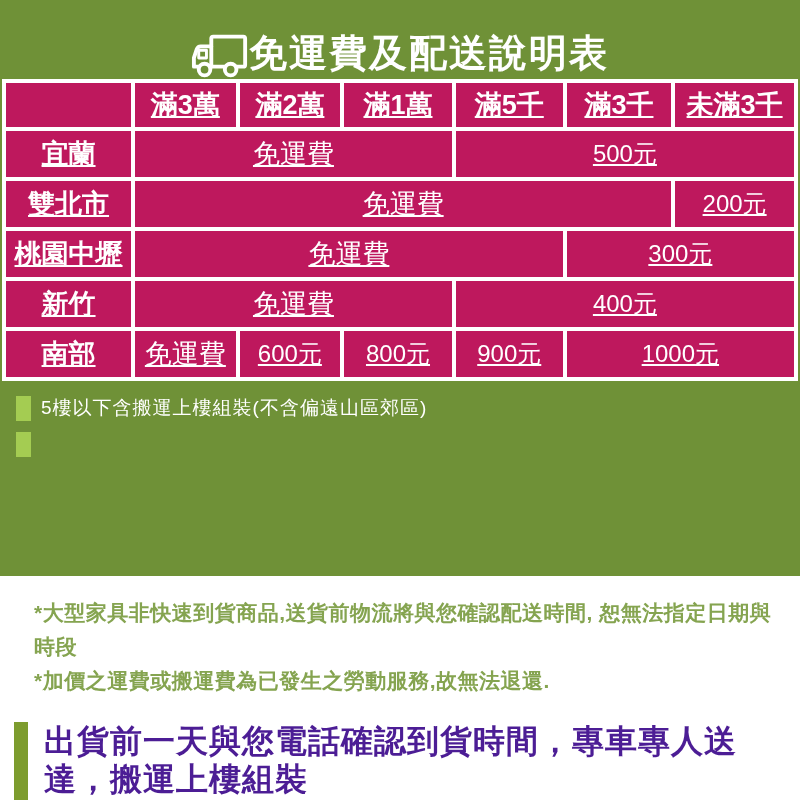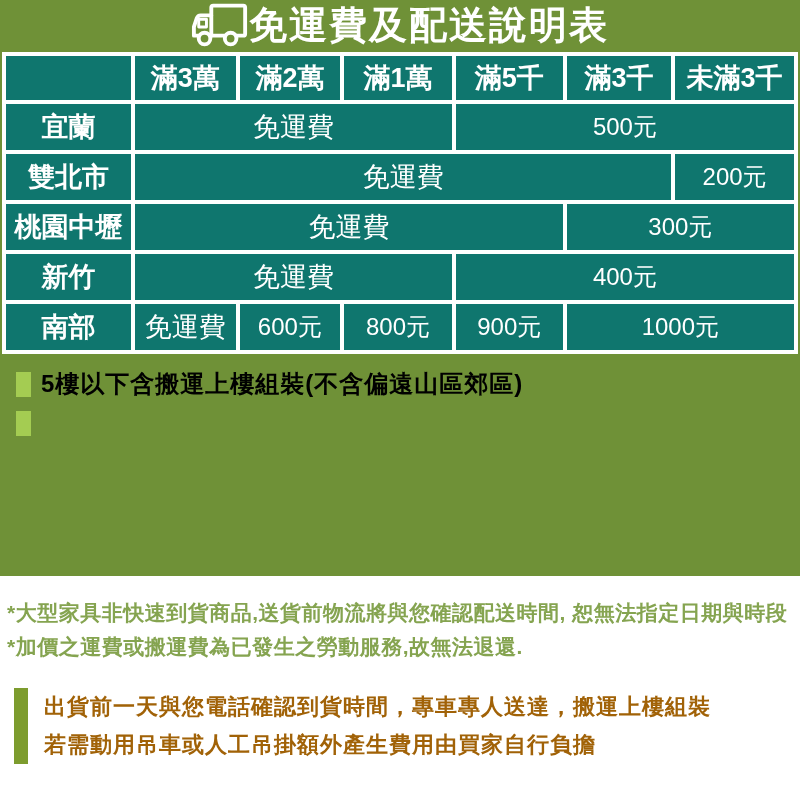--- a/index.html
+++ b/index.html
@@ -17,52 +17,53 @@
 
   
   .green-panel {
     width: 800px;
     height: 576px;
     background: #6f9137;
   }
 
   
   .title-bar {
-    height: 52px;
+    height: 79px;
     display: flex;
-    align-items: flex-start;
+    align-items: flex-end;
     justify-content: center;
     gap: 0;
   }
   .title-bar .truck { width: 58px; height: 46px; margin-top: 2px; }
   .title-text {
     color: #ffffff;
     font-size: 38px;
     font-weight: bold;
     letter-spacing: 2px;
   }
 
   
   table.fee-table {
     width: 796px;
     margin-left: 2px;
     border-collapse: collapse;
     table-layout: fixed;
   }
   .fee-table th, .fee-table td {
     border: 4px solid #ffffff;
-    background: #0f766e;
+    background: #be185d;
     color: #ffffff;
     font-weight: bold;
     font-size: 27px;
     text-align: center;
     height: 50px;
     padding: 0 2px;
     white-space: nowrap;
     overflow: hidden;
+    text-decoration: underline;
   }
   .fee-table th { height: 48px; }
   .fee-table .fee { font-size: 24px; font-weight: normal; }
   .fee-table .free { font-weight: normal; }
 
   
   .green-notes {
     padding: 14px 0 0 16px;
   }
   .green-note {
@@ -71,29 +72,29 @@
     gap: 10px;
     margin-bottom: 11px;
   }
   .bullet-sq {
     width: 15px;
     height: 25px;
     background: #a4cc52;
     flex: 0 0 auto;
   }
   .green-note .note-text {
-    color: #000000;
-    font-size: 24px;
-    font-weight: bold;
+    color: #ffffff;
+    font-size: 19px;
+    font-weight: normal;
     letter-spacing: 1px;
   }
 
   
   .disclaimers {
-    padding: 20px 10px 0 7px;
+    padding: 20px 10px 0 34px;
   }
   .disclaimer-line {
     color: #85a450;
     font-size: 21px;
     font-weight: bold;
     line-height: 34px;
     letter-spacing: 0.5px;
   }
 
   .delivery-note {
@@ -101,22 +102,22 @@
     align-items: stretch;
     gap: 16px;
     margin: 24px 10px 0 14px;
   }
   .delivery-bar {
     width: 14px;
     background: #7d9c2e;
     flex: 0 0 auto;
   }
   .delivery-lines .delivery-line {
-    color: #a16207;
-    font-size: 22px;
+    color: #4c1d95;
+    font-size: 32px;
     font-weight: bold;
     line-height: 38px;
     letter-spacing: 1px;
   }
 </style>
 </head>
 <body>
 
 <div class="page">
 

